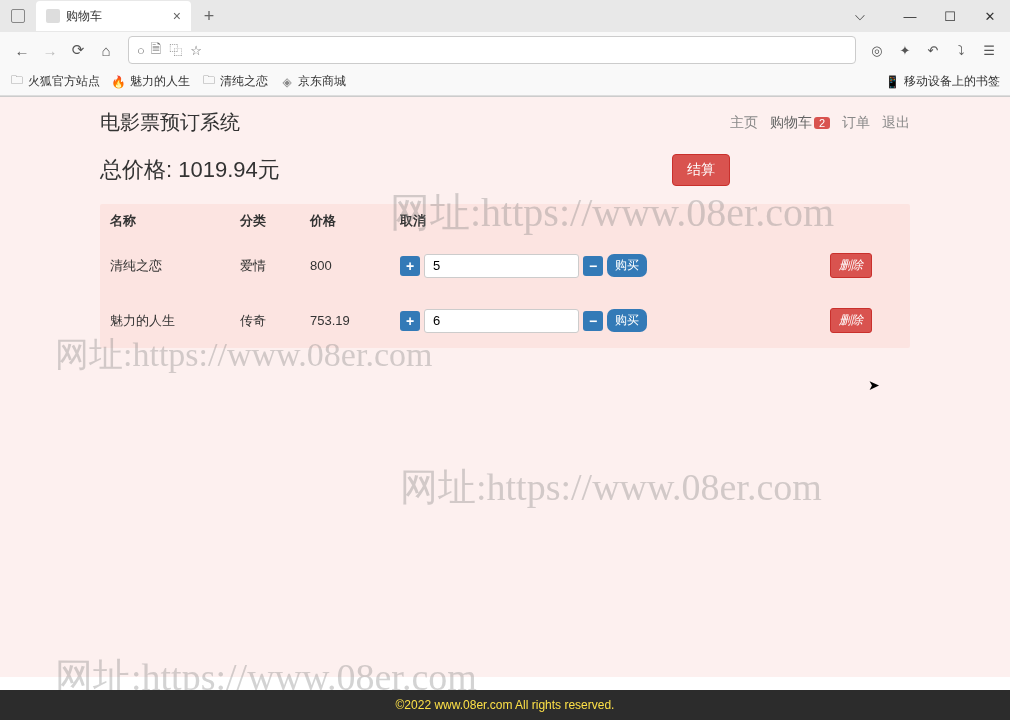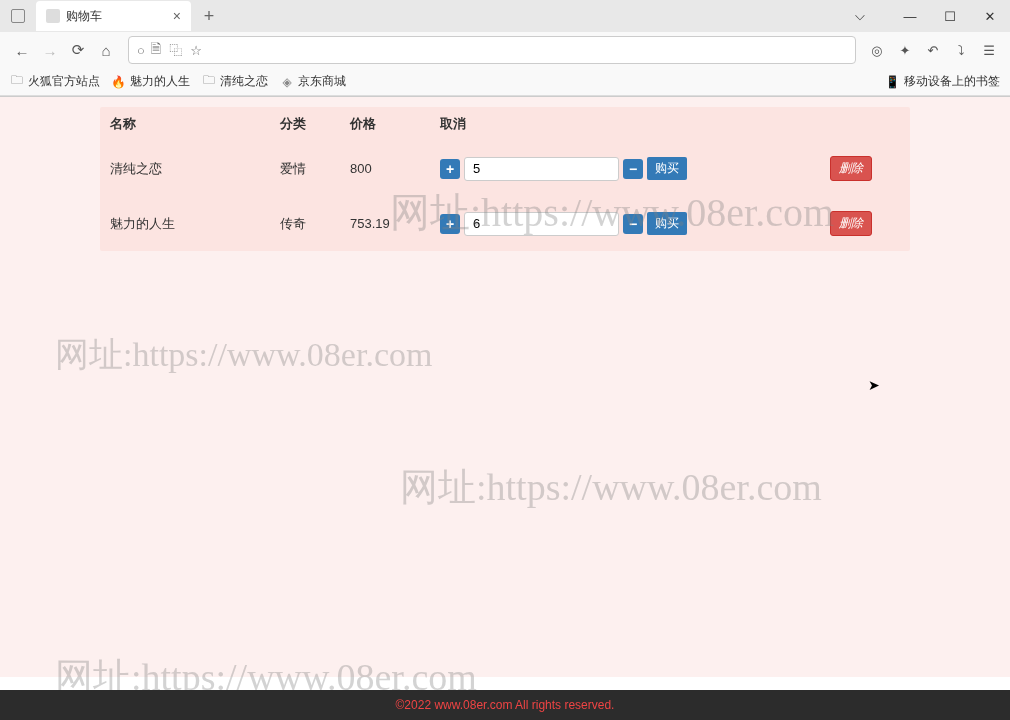--- a/index.html
+++ b/index.html
@@ -48,41 +48,41 @@
     .badge { background: #d9534f; color: #fff; border-radius: 3px; padding: 0 5px; font-size: 11px; margin-left: 2px; }
     
     .container { padding: 10px 100px 0; }
     .total-row { display: flex; align-items: center; margin-bottom: 18px; }
     .total-text { font-size: 22px; color: #333; }
     .checkout-btn { margin-left: auto; background: #d9534f; color: #fff; border: 1px solid #c9302c; border-radius: 4px; padding: 6px 14px; font-size: 14px; cursor: pointer; margin-right: 180px; }
     
     .cart-table { width: 100%; background: #fce4e1; border-radius: 2px; }
     .thead { display: flex; padding: 8px 10px; font-weight: bold; font-size: 13px; color: #333; }
     .col-name { width: 130px; }
-    .col-cat { width: 70px; margin-left: 40px; }
+    .col-cat { width: 70px; }
     .col-price { width: 90px; }
     .col-qty { flex: 1; }
     .col-cancel { width: 70px; text-align: left; }
     
     .trow { display: flex; align-items: center; padding: 15px 10px; font-size: 13px; color: #333; }
     .qty-controls { display: flex; align-items: center; gap: 4px; }
     .qty-btn { width: 20px; height: 20px; border-radius: 3px; color: #fff; display: flex; align-items: center; justify-content: center; font-weight: bold; cursor: pointer; font-size: 14px; }
     .qty-plus { background: #337ab7; }
     .qty-minus { background: #337ab7; }
     .qty-input { width: 155px; height: 24px; border: 1px solid #ccc; border-radius: 3px; padding: 0 8px; font-size: 13px; }
-    .buy-btn { background: #337ab7; color: #fff; border: none; border-radius: 2px; padding: 3px 8px; font-size: 12px; cursor: pointer; }
+    .buy-btn { background: #337ab7; color: #fff; border: none; border-radius: 7px; padding: 3px 8px; font-size: 12px; cursor: pointer; }
     .del-btn { background: #d9534f; color: #fff; border: 1px solid #c9302c; border-radius: 3px; padding: 3px 8px; font-size: 12px; cursor: pointer; font-style: italic; }
     
     .watermark { position: absolute; font-size: 36px; color: rgba(128,128,128,0.35); pointer-events: none; font-family: SimSun, serif; white-space: nowrap; }
     .wm1 { top: 88px; left: 390px; font-size: 40px; }
     .wm2 { top: 235px; left: 55px; font-size: 34px; }
     .wm3 { top: 365px; left: 400px; font-size: 38px; }
     .wm4 { top: 555px; left: 55px; font-size: 38px; }
     
-    .footer { position: absolute; bottom: 0; left: 0; right: 0; background: #2c2c2c; color: #ef4444; text-align: center; padding: 8px 0; font-size: 12px; }
+    .footer { position: absolute; bottom: 0; left: 0; right: 0; background: #2c2c2c; color: #fde047; text-align: center; padding: 8px 0; font-size: 12px; }
     
     .cursor { position: absolute; top: 280px; left: 868px; font-size: 14px; color: #000; pointer-events: none; }
   </style>
 </head>
 <body>
 
 <div class="browser-chrome">
   <div class="tab-bar">
     <div class="tab-spacer">
         <span class="tab-menu-icon"></span>
@@ -143,22 +143,35 @@
         <span>京东商城</span>
       </span>
     <span class="bookmarks-right">
         <span class="bookmark-icon">📱</span>
         <span>移动设备上的书签</span>
       </span>
   </div>
 </div>
 
 <div class="page">
+  <div class="header">
+    <span class="app-title">电影票预订系统</span>
+    <div class="nav-links">
+      <a>主页</a>
+      <a class="active"><span>购物车</span><span class="badge">2</span></a>
+      <a>订单</a>
+      <a>退出</a>
+    </div>
+  </div>
 
   <div class="container">
+    <div class="total-row">
+      <span class="total-text">总价格: 1019.94元</span>
+      <button class="checkout-btn">结算</button>
+    </div>
 
     <div class="cart-table">
       <div class="thead">
         <span class="col-name">名称</span>
         <span class="col-cat">分类</span>
         <span class="col-price">价格</span>
         <span class="col-cancel">取消</span>
       </div>
 
       <div class="trow">

